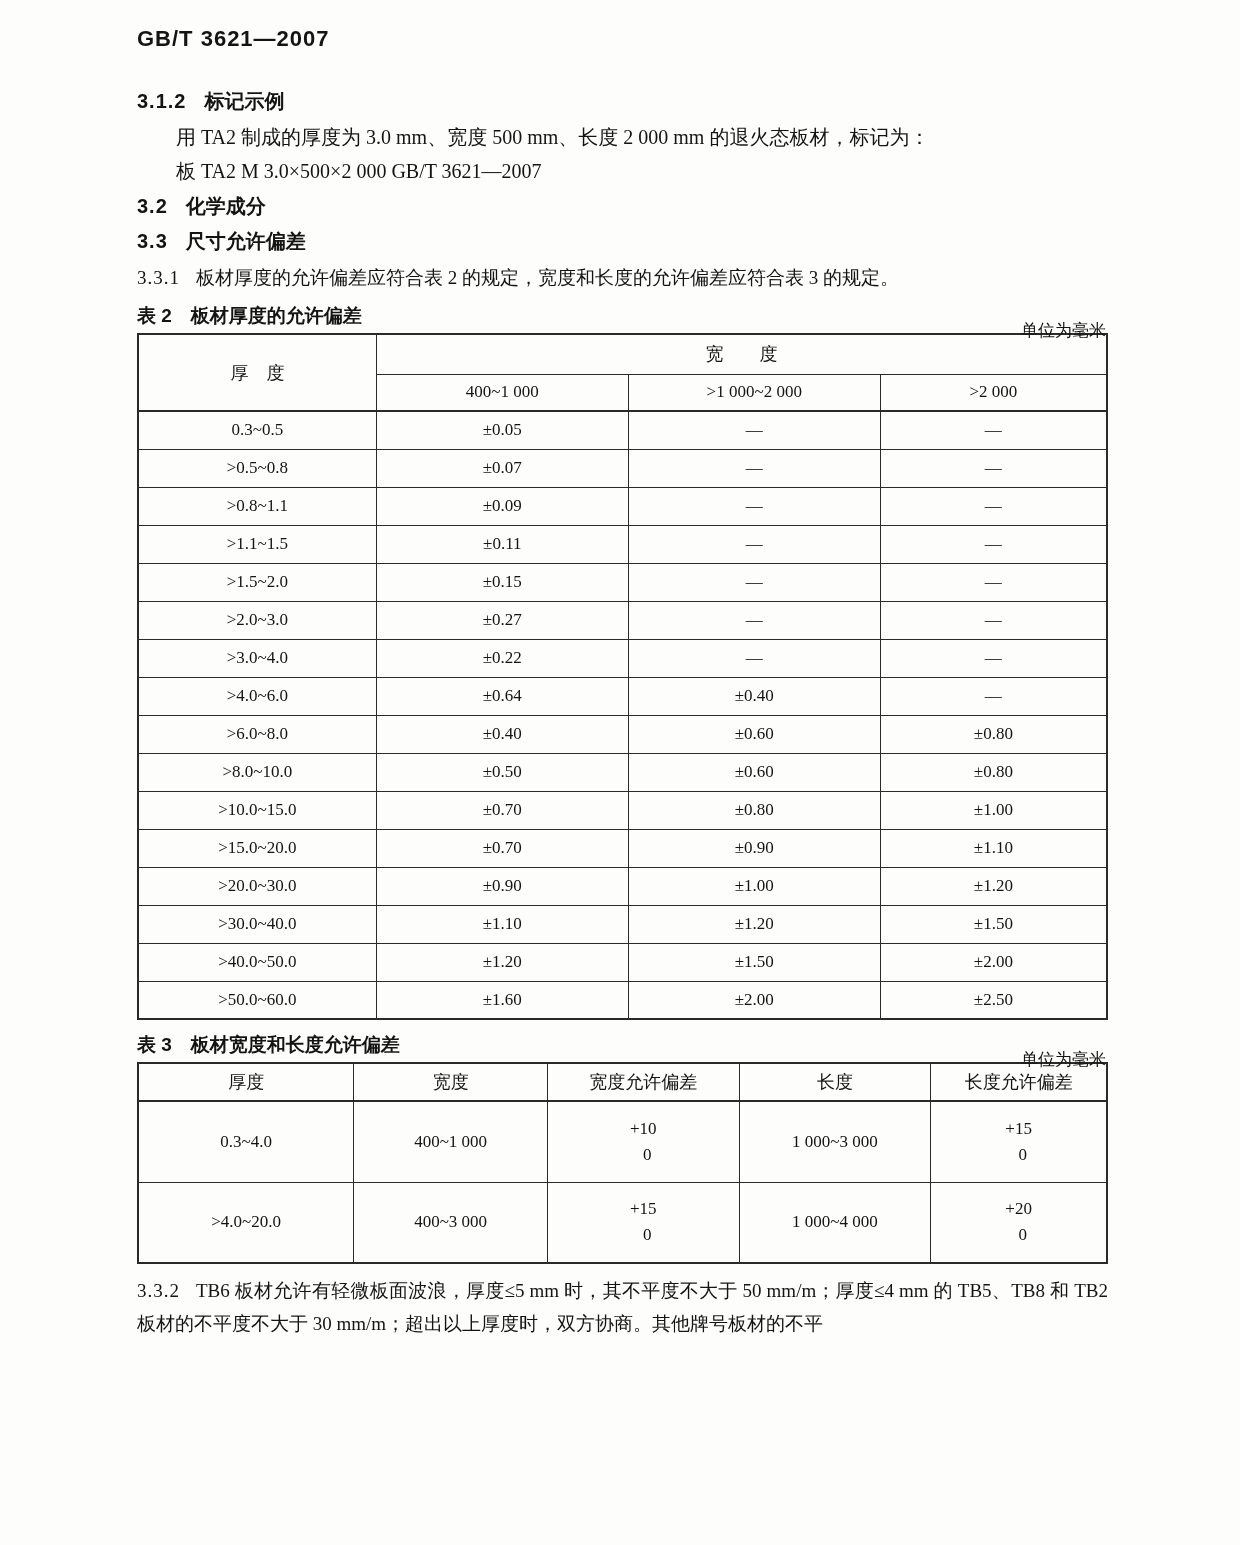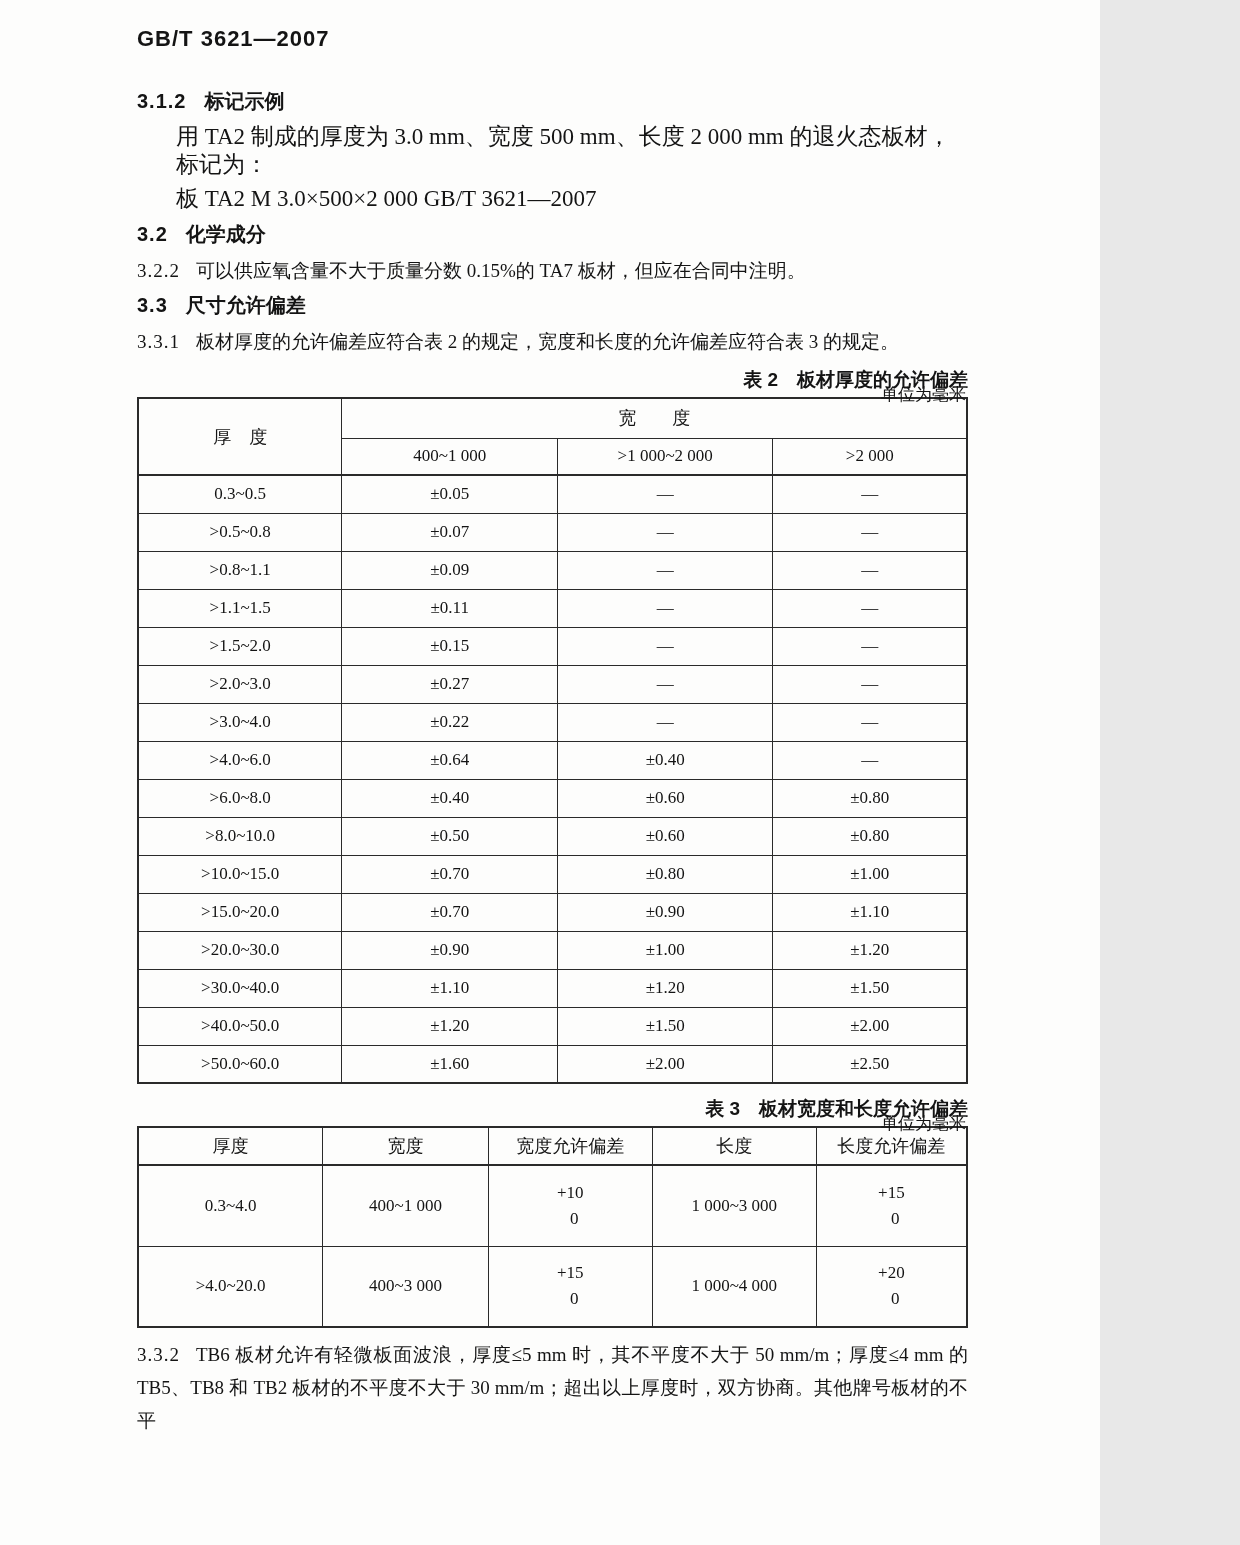--- a/index.html
+++ b/index.html
@@ -1,42 +1,42 @@
 <!DOCTYPE html>
 <html><head>
 <meta charset="utf-8">
 <style>
   * { margin:0; padding:0; box-sizing:border-box; }
   html,body { background:#e8e8e8; }
   .page {
-    width:1100px; height:1545px; background:#fdfdfc; color:#141414;
+    width:1240px; height:1545px; background:#fdfdfc; color:#141414;
     position:relative; overflow:hidden;
     font-family:"Liberation Serif", serif;
     padding:26px 132px 0 137px;
   }
   .doc-code {
     font-family:"Liberation Sans", sans-serif;
     font-weight:bold; font-size:22px; letter-spacing:1px;
     margin-bottom:36px;
   }
   .heading {
     font-family:"Liberation Sans", sans-serif;
     font-weight:bold; font-size:20px;
     margin:6px 0 8px 0;
   }
   .heading .h-num { margin-right:18px; letter-spacing:1px;margin-top:28px; }
   p.body-text { font-size:19px; line-height:30px; text-align:justify; }
   p.first-indent { text-indent:39px; }
-  p.example { font-size:23px; line-height:28px; margin-left:39px; }
+  p.example { font-size:20px; line-height:28px; margin-left:39px; }
   .p-num { margin-right:16px; letter-spacing:1px; }
   .mb4 { margin-bottom:4px; } .mb6 { margin-bottom:6px; } .mb8 { margin-bottom:8px; }
 
   .tbl-caption { position:relative; height:26px; margin:10px 0 4px 0; }
   .tbl-title {
-    position:absolute; left:0; right:0; text-align:right;
+    position:absolute; left:0; right:0; text-align:left;
     font-family:"Liberation Sans", sans-serif; font-weight:bold; font-size:19px;
   }
   .tbl-unit {
     position:absolute; right:2px; top:16px;
     font-family:"Liberation Sans", sans-serif; font-size:17px;
   }
   table { border-collapse:collapse; width:100%; table-layout:fixed; }
   table, th, td { border:1px solid #2a2a2a; }
   table { border-width:2px; }
   th, td { text-align:center; vertical-align:middle; font-weight:normal; }
@@ -71,23 +71,20 @@
 
   <div class="heading">
     <span class="h-num">3.1.2</span><span>标记示例</span>
   </div>
   <p class="example mb6">用 TA2 制成的厚度为 3.0 mm、宽度 500 mm、长度 2 000 mm 的退火态板材，标记为：</p>
   <p class="example mb8">板 TA2 M 3.0×500×2 000 GB/T 3621—2007</p>
 
   <div class="heading">
     <span class="h-num">3.2</span><span>化学成分</span>
   </div>
-  <p class="body-text mb6">
-    <span class="p-num">3.2.2</span><span>可以供应氧含量不大于质量分数 0.15%的 TA7 板材，但应在合同中注明。</span>
-  </p>
 
   <div class="heading">
     <span class="h-num">3.3</span><span>尺寸允许偏差</span>
   </div>
   <p class="body-text mb8">
     <span class="p-num">3.3.1</span><span>板材厚度的允许偏差应符合表 2 的规定，宽度和长度的允许偏差应符合表 3 的规定。</span>
   </p>
 
   <div class="tbl-caption">
     <span class="tbl-title">表 2　板材厚度的允许偏差</span>

